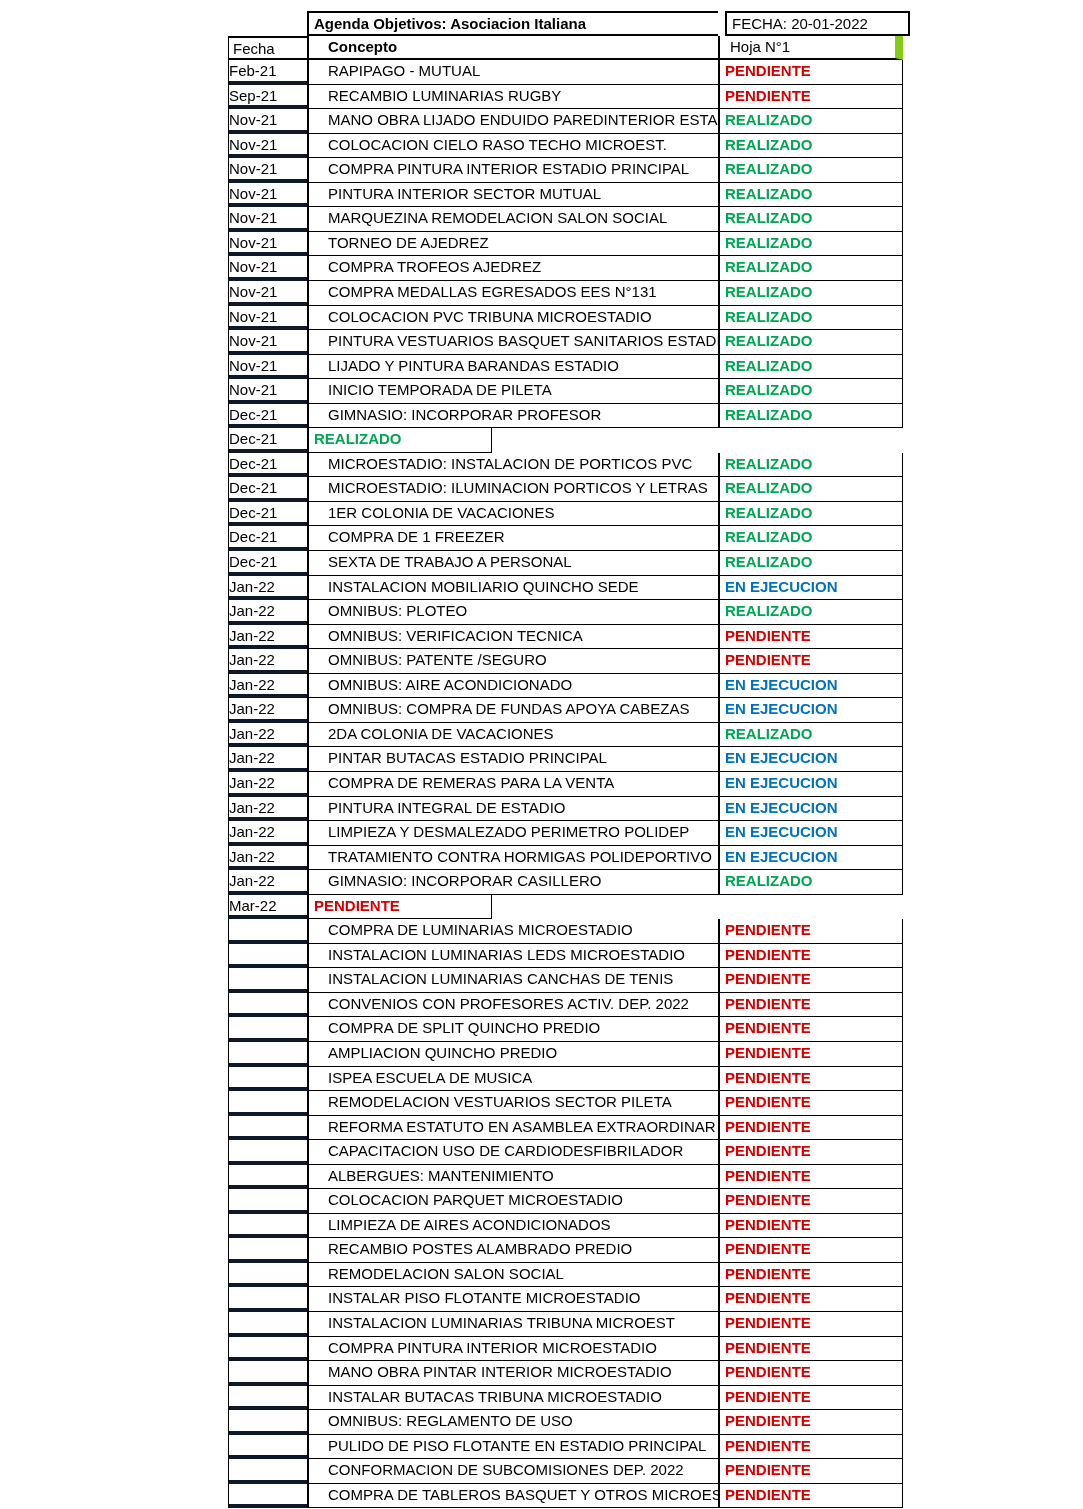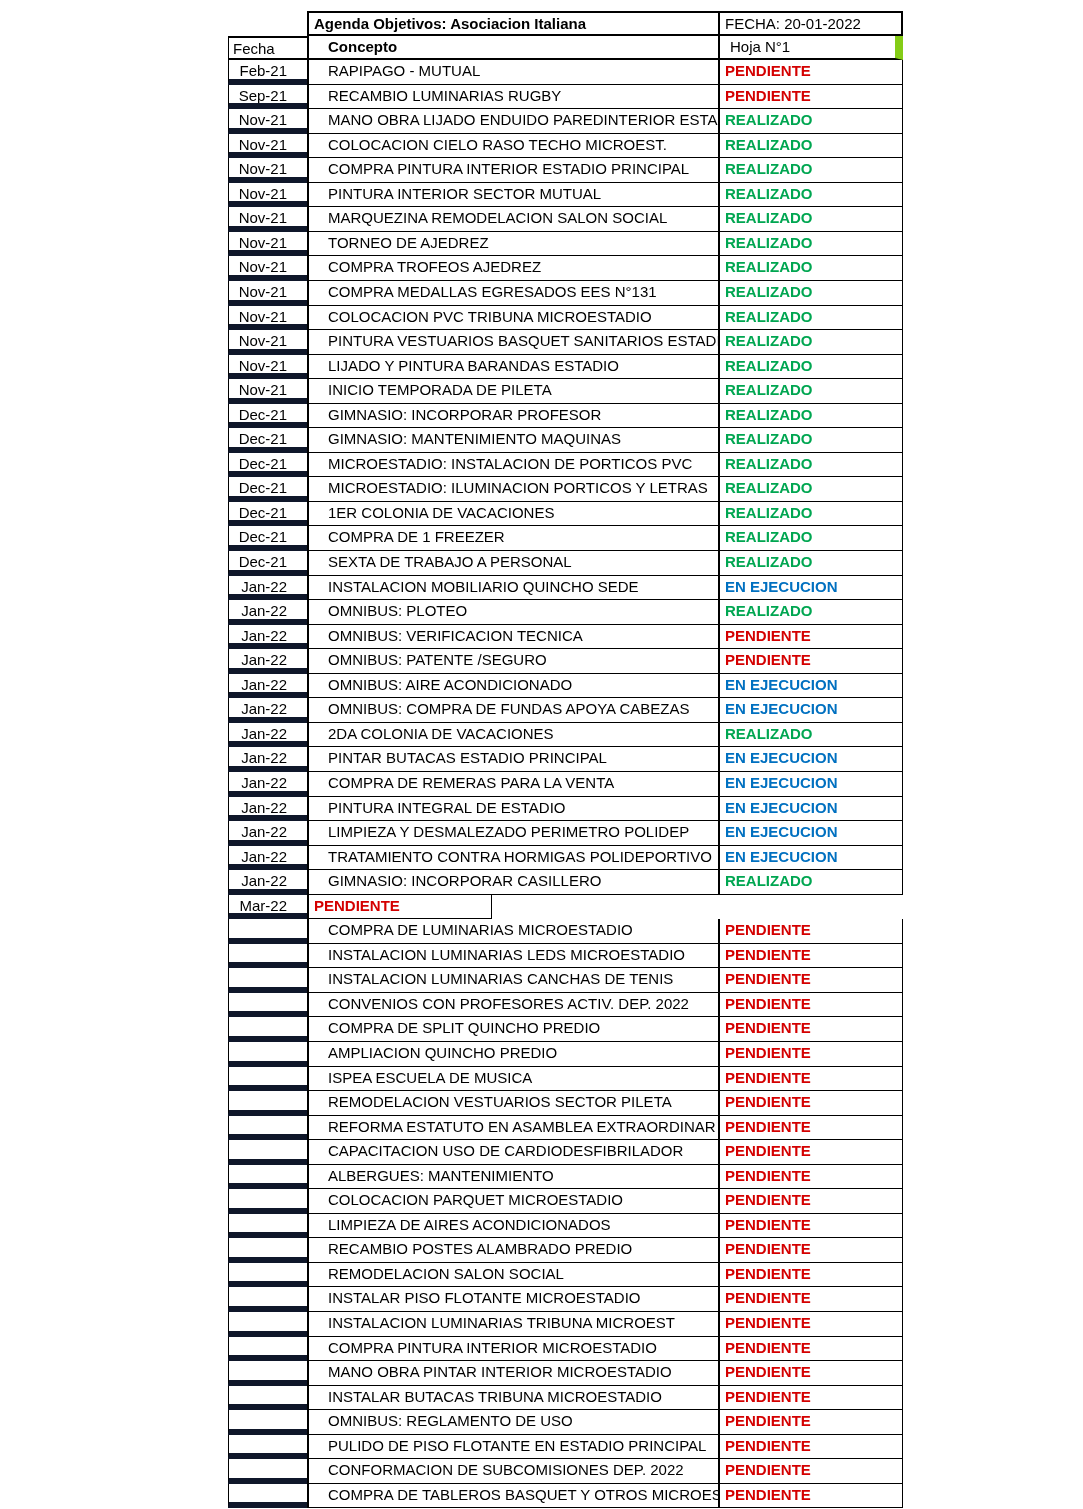--- a/index.html
+++ b/index.html
@@ -21,39 +21,39 @@
   .cell {
     box-sizing: border-box;
     height: 24.56px;
     line-height: 22.5px;
     font-size: 15px;
     white-space: nowrap;
     overflow: hidden;
     background: #fff;
   }
   
-  .c-date   { width: 79px;  text-align: right; padding-right: 20px;
-              border-left: 1px solid #000; border-bottom: 6px solid #0f172a; }
+  .c-date   { width: 79px;  text-align: left; padding-right: 2px;
+              border-left: 1px solid #000; border-bottom: 4px solid #0f172a; }
   .c-concept{ width: 411px; padding-left: 19px;
               border-left: 2px solid #000; border-bottom: 1px solid #000; }
   .c-status { width: 185px; padding-left: 5px; font-weight: bold;
               border-left: 2px solid #000; border-right: 1px solid #000;
               border-bottom: 1px solid #000; }
 
   
   .r1 { margin-left: 79px; }
   .r1 .h-title {
     width: 411px; padding-left: 5px; font-weight: bold;
     border-top: 2px solid #000; border-left: 2px solid #000;
     border-bottom: 2px solid #000;
   }
   .r1 .h-date {
     width: 185px; padding-left: 5px;
     border-top: 2px solid #000; border-left: 2px solid #000;
-    border-right: 2px solid #000; border-bottom: 2px solid #000;
+    border-right: 2px solid #000; border-bottom: 2px solid #000; margin-left: 7px;
   }
   
   .r2 .c-date  { text-align: left; padding-left: 4px; padding-right: 0;
                  border-top: 2px solid #000; border-bottom: 2px solid #000; }
   .r2 .c-concept { font-weight: bold; border-bottom: 2px solid #000; }
   .r2 .c-status  { font-weight: normal; border-bottom: 2px solid #000;
                    border-right: 8px solid #84cc16; padding-left: 10px; }
 </style>
 </head>
 <body>
@@ -139,21 +139,20 @@
         <div class="cell c-concept">INICIO TEMPORADA DE PILETA</div>
         <div class="cell c-status" style="color: rgb(0, 166, 81);">REALIZADO</div>
       </div>
       <div class="row data-row">
         <div class="cell c-date">Dec-21</div>
         <div class="cell c-concept">GIMNASIO: INCORPORAR PROFESOR</div>
         <div class="cell c-status" style="color: rgb(0, 166, 81);">REALIZADO</div>
       </div>
       <div class="row data-row">
         <div class="cell c-date">Dec-21</div>
-        <div class="cell c-concept">GIMNASIO: MANTENIMIENTO MAQUINAS</div>
         <div class="cell c-status" style="color: rgb(0, 166, 81);">REALIZADO</div>
       </div>
       <div class="row data-row">
         <div class="cell c-date">Dec-21</div>
         <div class="cell c-concept">MICROESTADIO: INSTALACION DE PORTICOS PVC</div>
         <div class="cell c-status" style="color: rgb(0, 166, 81);">REALIZADO</div>
       </div>
       <div class="row data-row">
         <div class="cell c-date">Dec-21</div>
         <div class="cell c-concept">MICROESTADIO: ILUMINACION PORTICOS Y LETRAS</div>

